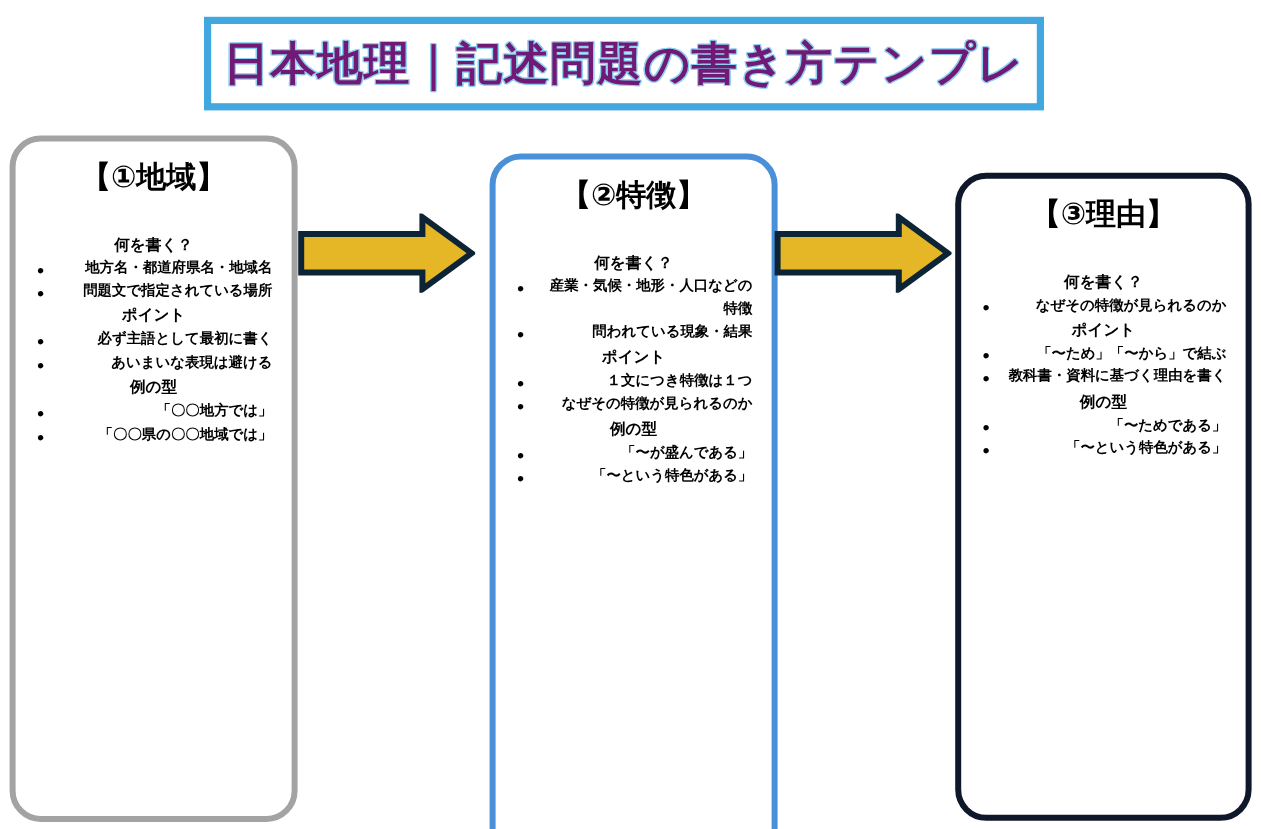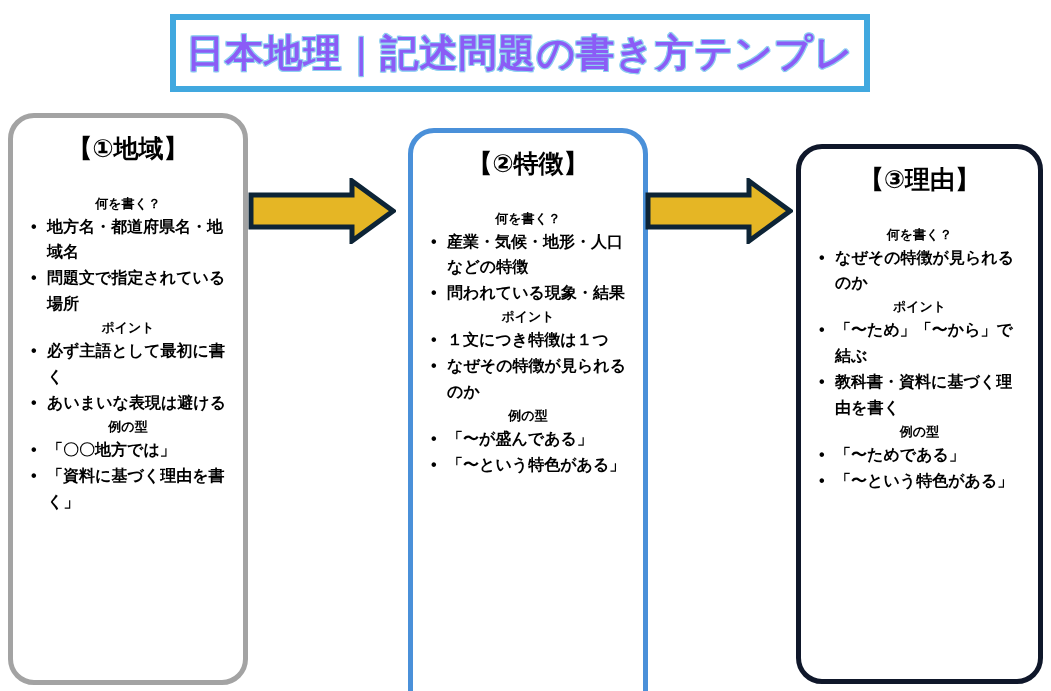--- a/index.html
+++ b/index.html
@@ -27,21 +27,21 @@
     border: 6px solid #41a8df;
     background: #ffffff;
     display: flex;
     align-items: center;
     justify-content: center;
   }
   .title-text {
     font-size: 38px;
     font-weight: bold;
     letter-spacing: 1px;
-    color: #8b5cf6;
+    color: #701a75;
     white-space: nowrap;
     text-shadow:
       1px 0 0 #8fd0f0, -1px 0 0 #8fd0f0,
       0 1px 0 #8fd0f0, 0 -1px 0 #8fd0f0,
       1px 1px 0 #8fd0f0, -1px -1px 0 #8fd0f0,
       1px -1px 0 #8fd0f0, -1px 1px 0 #8fd0f0;
   }
 
   
   .step-box {
@@ -91,22 +91,22 @@
     font-size: 13px;
     line-height: 1.62;
     font-weight: bold;
   }
   .plain-line.lead {
     margin-top: 30px;
   }
 
   .bullet-item {
     position: relative;
-    text-align: left;
-    font-size: 16px;
+    text-align: right;
+    font-size: 12px;
     line-height: 1.62;
     font-weight: bold;
     padding: 0 12px 0 30px;
   }
   .bullet-item::before {
     content: "\2022";
     position: absolute;
     left: 14px;
     top: 0;
     font-size: 16px;
@@ -131,21 +131,21 @@
   <div class="box-header">【①地域】</div>
   <div class="box-body">
     <div class="plain-line lead">何を書く？</div>
     <div class="bullet-item">地方名・都道府県名・地域名</div>
     <div class="bullet-item">問題文で指定されている場所</div>
     <div class="plain-line">ポイント</div>
     <div class="bullet-item">必ず主語として最初に書く</div>
     <div class="bullet-item">あいまいな表現は避ける</div>
     <div class="plain-line">例の型</div>
     <div class="bullet-item">「〇〇地方では」</div>
-    <div class="bullet-item">「資料に基づく理由を書く」</div>
+    <div class="bullet-item">「〇〇県の〇〇地域では」</div>
   </div>
 </div>
 
 <div class="arrow arrow-1">
   <svg width="148" height="66" viewBox="0 0 148 66" xmlns="http://www.w3.org/2000/svg">
     <polygon points="3,17 104,17 104,3 145,33 104,63 104,49 3,49" fill="#e5b625" stroke="#0d2436" stroke-width="5" stroke-linejoin="miter"></polygon>
   </svg>
 </div>
 
 <div class="step-box step-box-2">

